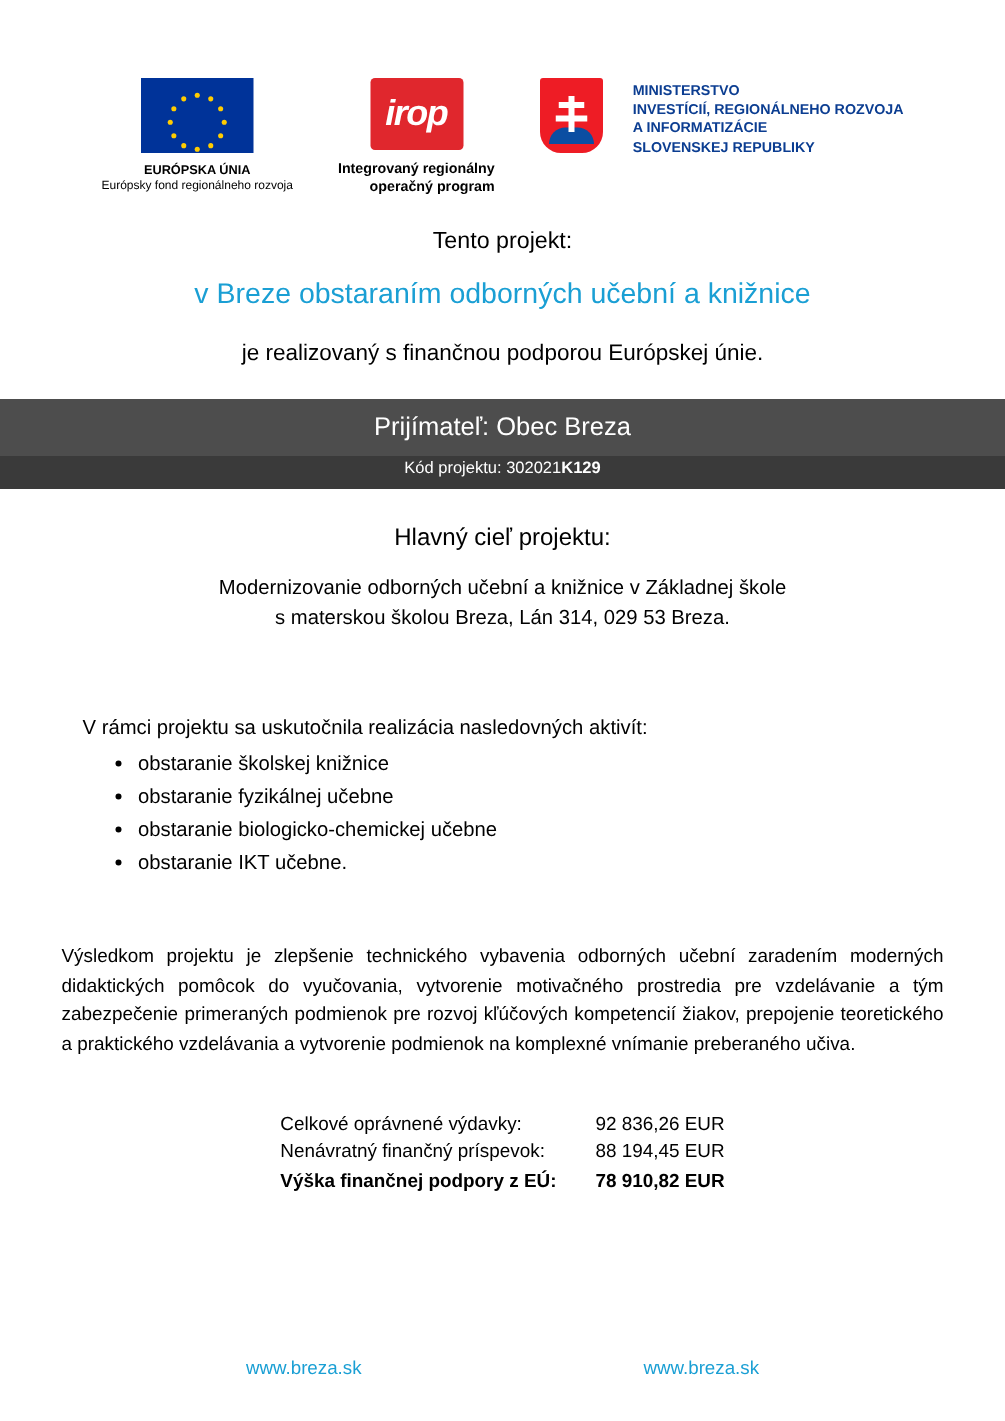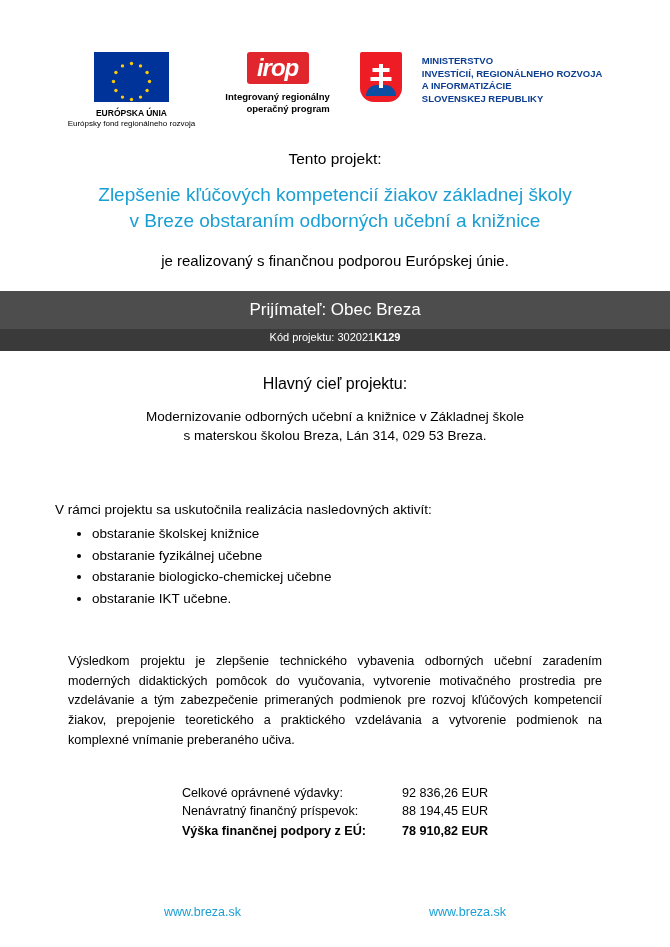--- a/index.html
+++ b/index.html
@@ -58,21 +58,21 @@
     font-weight: bold;
   }
   .eu-caption .sub {
     font-weight: normal;
     font-size: 8px;
   }
 
   
   .irop-logo {
     width: 62px;
-    height: 32px;
+    height: 48px;
     background: #e0272d;
     border-radius: 3px;
     position: relative;
     display: flex;
     align-items: center;
     justify-content: center;
   }
   .irop-text {
     color: #ffffff;
     font-size: 24px;
@@ -207,40 +207,40 @@
   .activities {
     margin: 6px 0 0 0;
     padding-left: 92px;
     font-size: 13.5px;
     line-height: 1.62;
   }
   .activities li { margin: 0; }
 
   .result {
     margin-top: 42px;
-    padding: 0 68px;
+    padding: 0 41px;
     font-size: 12.6px;
     line-height: 1.56;
     text-align: justify;
   }
 
   .finance {
     margin-top: 34px;
     display: flex;
     justify-content: center;
   }
   .finance table {
     border-collapse: collapse;
     font-size: 12.6px;
   }
   .finance td {
     padding: 2px 0;
   }
   .finance td.label {
-    padding-right: 36px;
+    padding-right: 26px;
   }
   .finance td.value {
     text-align: right;
   }
   .finance tr.highlight td {
     font-weight: bold;
     padding-top: 4px;
     margin-top: 12px;
   }
 
@@ -314,21 +314,20 @@
         <div>A INFORMATIZÁCIE</div>
         <div>SLOVENSKEJ REPUBLIKY</div>
       </div>
     </div>
 
   </div>
 
   <div class="intro">Tento projekt:</div>
 
   <div class="project-title">
-    <div>Zlepšenie kľúčových kompetencií žiakov základnej školy</div>
     <div>v Breze obstaraním odborných učební a knižnice</div>
   </div>
 
   <div class="realized">je realizovaný s finančnou podporou Európskej únie.</div>
 
   <div class="beneficiary-bar">Prijímateľ: Obec Breza</div>
   <div class="code-bar">
     <span>Kód projektu: 302021</span><b>K129</b>
   </div>
 

